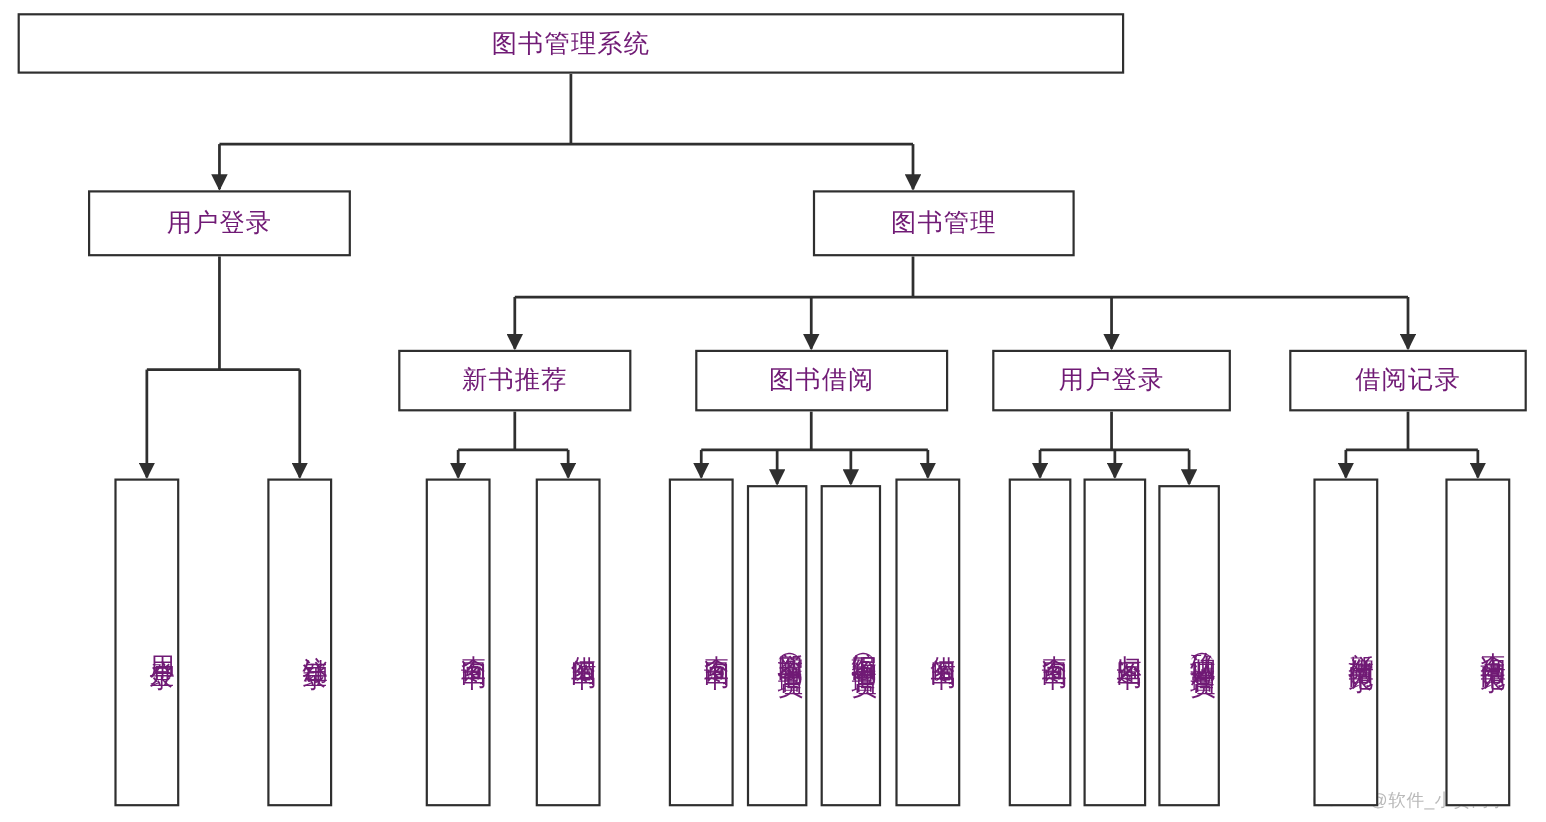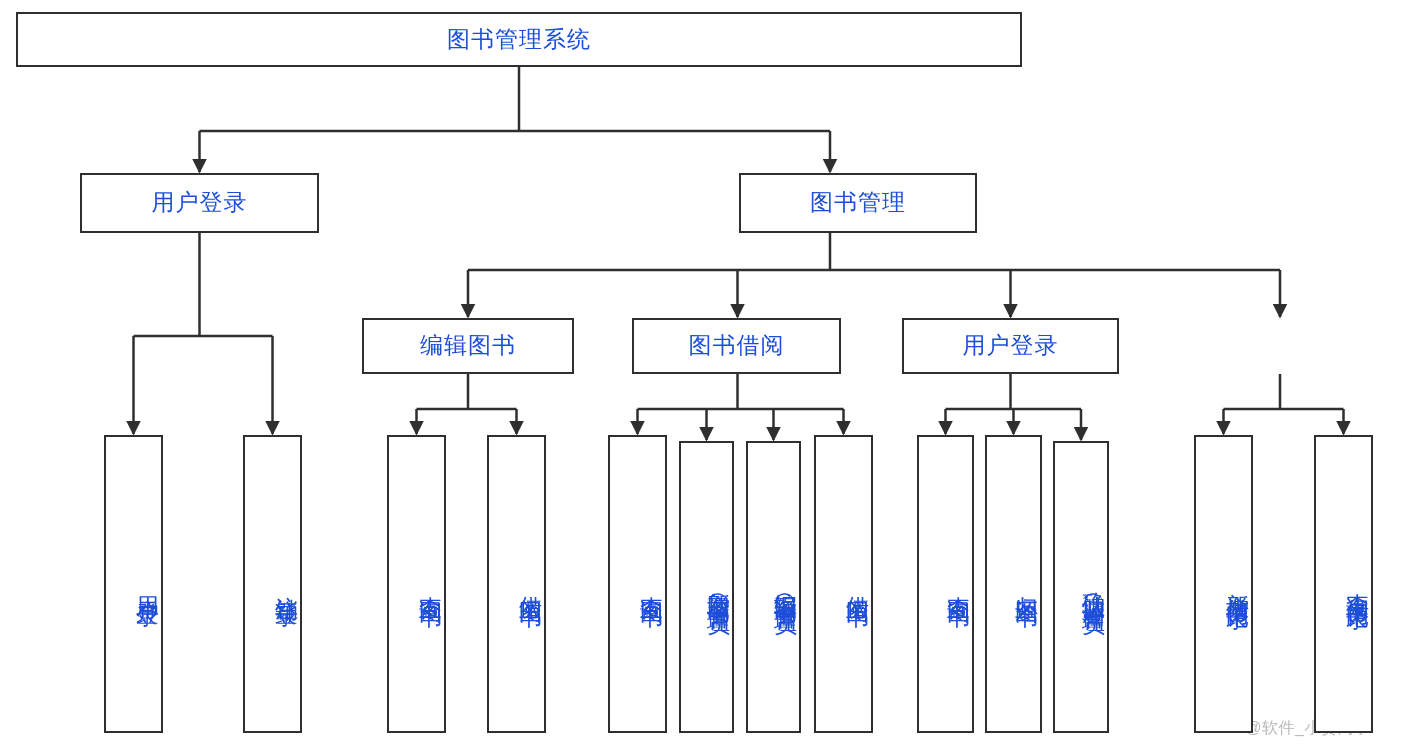--- a/index.html
+++ b/index.html
@@ -24,21 +24,21 @@
     top: 0;
     width: 1405px;
     height: 747px;
     pointer-events: none;
   }
   .node {
     position: absolute;
     box-sizing: border-box;
     border: 2.5px solid #2f2f2f;
     background: #ffffff;
-    color: #1d4ed8;
+    color: #701a75;
     display: flex;
     align-items: center;
     justify-content: center;
     text-align: right;
     line-height: 1.18;
   }
   .node.horizontal {
     font-size: 23px;
     letter-spacing: 1px;
   }
@@ -114,27 +114,30 @@
 <div class="node horizontal" style="left: 16px; top: 12px; width: 1006px; height: 55px;">
       <span>图书管理系统</span>
     </div>
     <div class="node horizontal" style="left: 80px; top: 173px; width: 239px; height: 60px;">
       <span>用户登录</span>
     </div>
     <div class="node horizontal" style="left: 711px; top: 173px; width: 238px; height: 60px; margin-left: 28px;">
       <span>图书管理</span>
     </div>
     <div class="node horizontal" style="left: 362px; top: 318px; width: 212px; height: 56px;">
-      <span>编辑图书</span>
+      <span>新书推荐</span>
     </div>
-    <div class="node horizontal" style="left: 632px; top: 318px; width: 209px; height: 56px;">
+    <div class="node horizontal" style="left: 632px; top: 318px; width: 230px; height: 56px;">
       <span>图书借阅</span>
     </div>
     <div class="node horizontal" style="left: 902px; top: 318px; width: 217px; height: 56px;">
       <span>用户登录</span>
+    </div>
+    <div class="node horizontal" style="left: 1172px; top: 318px; width: 216px; height: 56px;">
+      <span>借阅记录</span>
     </div>
     <div class="node vertical" style="left: 104px; top: 435px; width: 59px; height: 298px;">
       <span>用户登录</span>
     </div>
     <div class="node vertical" style="left: 243px; top: 435px; width: 59px; height: 298px;">
       <span>注销登录</span>
     </div>
     <div class="node vertical" style="left: 387px; top: 435px; width: 59px; height: 298px;">
       <span>查询图书</span>
     </div>

